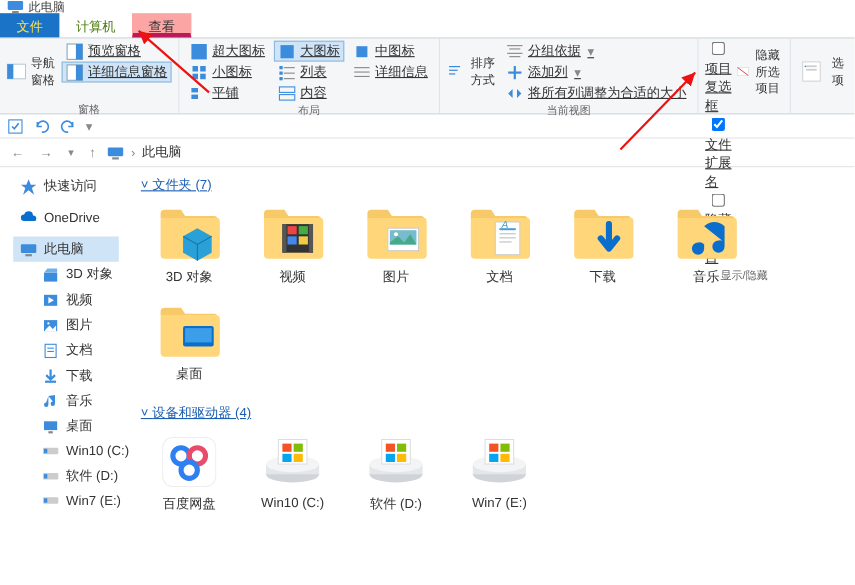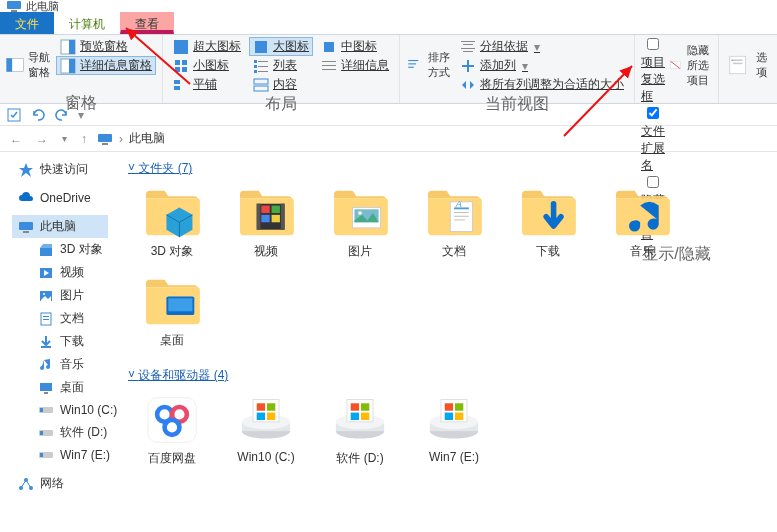--- a/index.html
+++ b/index.html
@@ -12,21 +12,21 @@
   .tabrow { display: flex; height: 22px; background: #fff; }
   .tab { padding: 3px 14px; font-size: 12px; cursor: pointer; border: 1px solid transparent; }
   .tab.file { background: #1a73c7; color: #fde047; }
   .tab.active { background: #fca5a5; border-bottom: 4px solid #be185d; }
   .tab:not(.file):not(.active) { color: #4d7c0f; }
 
   
   .ribbon { height: 70px; background: #f5f6f7; border-top: 1px solid #d0d7de; border-bottom: 1px solid #d0d7de; display: flex; }
   .group { display: flex; flex-direction: column; border-right: 1px solid #e0e4e8; padding: 2px 6px 0 6px; }
   .group-body { flex: 1; display: flex; gap: 4px; align-items: flex-start; }
-  .group-label { text-align: center; font-size: 16px; color: #666; padding: 0 0 2px 0; }
+  .group-label { text-align: center; font-size: 10px; color: #666; padding: 0 0 2px 0; }
   .rbtn { display: flex; align-items: center; gap: 4px; font-size: 12px; padding: 1px 4px; cursor: pointer; white-space: nowrap; }
   .rbtn.sel { background: #cfe4f7; border: 1px solid #8ab9e0; padding: 0 3px; }
   .bigbtn { display: flex; flex-direction: row; align-items: center; justify-content: center; width: 46px; height: 56px; cursor: pointer; font-size: 11px; text-align: center; gap: 2px; }
   .chk { display: flex; align-items: center; gap: 4px; font-size: 12px; padding: 1px 0; flex-direction: column; }
   .chk input { width: 12px; height: 12px; }
   .col { display: flex; flex-direction: column; gap: 0; text-decoration: underline; }
   .ico16 { width: 16px; height: 16px; }
   .ico32 { width: 30px; height: 26px; }
 
   
@@ -383,29 +383,20 @@
         </div>
         <div class="navitem sub">
           <svg class="navico" viewBox="0 0 16 16">
             <rect x="1" y="5" width="14" height="6" rx="1" fill="#ccc"></rect>
             <rect x="2" y="6" width="3" height="4" fill="#3c8cde"></rect>
           </svg>
           <span>Win7 (E:)</span>
         </div>
       </div>
     <div style="height:6px"></div>
-    <div class="navitem top">
-      <svg class="navico" viewBox="0 0 16 16">
-          <circle cx="8" cy="4" r="2" fill="#3c8cde"></circle>
-          <circle cx="3" cy="12" r="2" fill="#3c8cde"></circle>
-          <circle cx="13" cy="12" r="2" fill="#3c8cde"></circle>
-          <path d="M8 4 L3 12 M8 4 L13 12" stroke="#3c8cde"></path>
-        </svg>
-      <span>网络</span>
-    </div>
   </div>
 
   <div class="content">
     <div class="section-title">˅ <span>文件夹 (7)</span></div>
     <div class="grid" id="folders-grid">
         <div class="tile">
           <div class="tile-ico">
             <svg viewBox="0 0 64 56" width="60" height="52">
               <path d="M4 12 L4 8 Q4 4 8 4 L24 4 L28 10 L56 10 Q60 10 60 14 L60 12 Z" class="folder-back"></path>
               <path d="M4 12 L60 12 Q62 12 62 16 L62 48 Q62 52 58 52 L8 52 Q4 52 4 48 Z" class="folder-front"></path>

